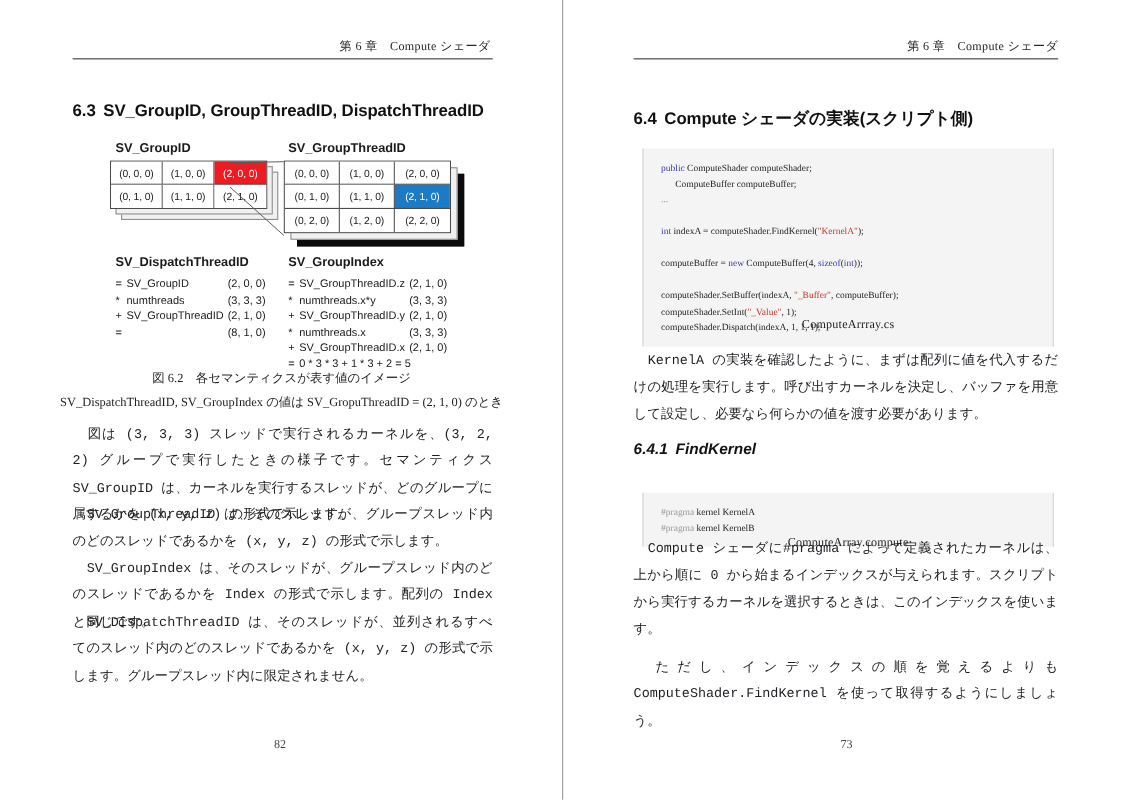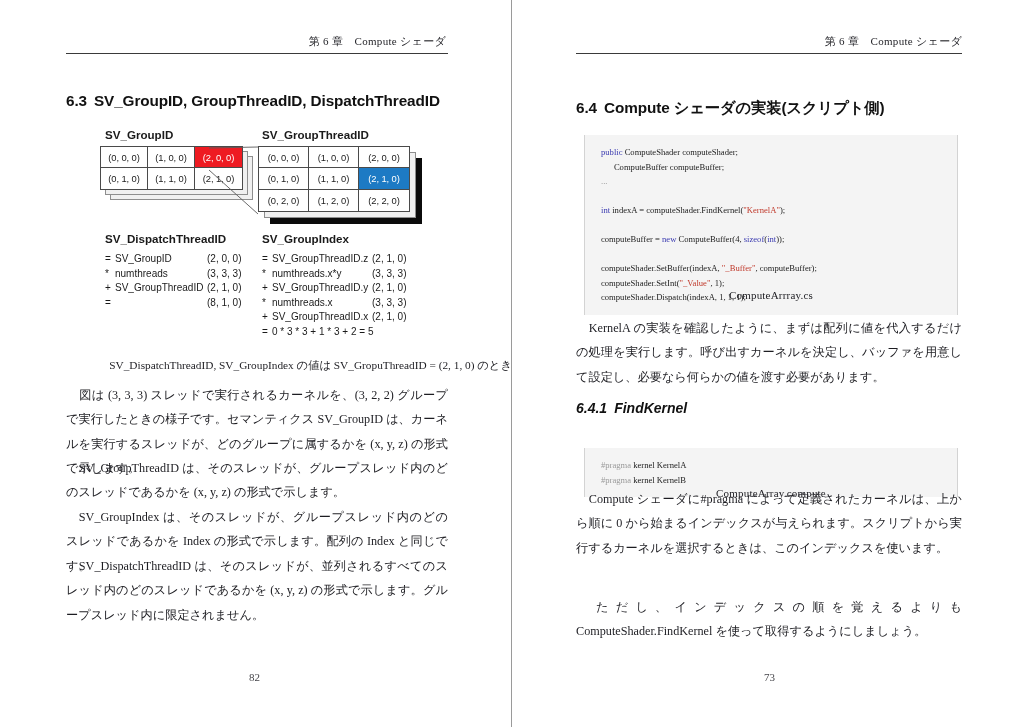--- a/index.html
+++ b/index.html
@@ -93,20 +93,21 @@
   .subsec .num { margin-right: 7px; }
 
   
   .para {
     position: absolute;
     font-size: 12.2px;
     line-height: 24.3px;
     text-align: justify;
     text-justify: inter-ideograph;
     color: #1d1d22;
+    font-family: Liberation Mono, monospace;
   }
   .para .ind { display: inline-block; width: 1.05em; }
 
   
   .fig {
     position: absolute;
     left: 100px;
     top: 128px;
     width: 330px;
     height: 200px;
@@ -171,21 +172,21 @@
     position: absolute;
     font-size: 11.3px;
     text-align: center;
     color: #1d1d22;
     white-space: nowrap;
   }
 
   .figsub {
     position: absolute;
     font-size: 11.3px;
-    text-align: right;
+    text-align: center;
     color: #1d1d22;
     white-space: nowrap;
   }
 
   
   .listing {
     position: absolute;
     background: #f4f4f4;
     border-left: 1px solid #d3d3d3;
     border-right: 1px solid #d3d3d3;
@@ -268,20 +269,21 @@
         <line x1="109" y1="42" x2="158" y2="86" stroke="#5a5a5a" stroke-width="0.9"></line>
       </svg>
 
       <div class="fig-title" style="left:5px; top:104px;">SV_DispatchThreadID</div>
       <div class="fig-title" style="left:162px; top:104px;">SV_GroupIndex</div>
 
       <div class="formula" id="formulaA" style="left:5px; top:124px;"><div><span class="lbl" style="width: 10px;">=</span><span class="lbl" style="min-width: 92px; display: inline-block;">SV_GroupID</span><span class="val">(2, 0, 0)</span></div><div><span class="lbl" style="width: 10px;">*</span><span class="lbl" style="min-width: 92px; display: inline-block;">numthreads</span><span class="val">(3, 3, 3)</span></div><div><span class="lbl" style="width: 10px;">+</span><span class="lbl" style="min-width: 92px; display: inline-block;">SV_GroupThreadID</span><span class="val">(2, 1, 0)</span></div><div><span class="lbl" style="width: 10px;">=</span><span class="lbl" style="min-width: 92px; display: inline-block;"></span><span class="val">(8, 1, 0)</span></div></div>
       <div class="formula" id="formulaB" style="left:162px; top:124px;"><div><span class="lbl" style="width: 10px;">=</span><span class="lbl" style="min-width: 100px; display: inline-block;">SV_GroupThreadID.z</span><span class="val">(2, 1, 0)</span></div><div><span class="lbl" style="width: 10px;">*</span><span class="lbl" style="min-width: 100px; display: inline-block;">numthreads.x*y</span><span class="val">(3, 3, 3)</span></div><div><span class="lbl" style="width: 10px;">+</span><span class="lbl" style="min-width: 100px; display: inline-block;">SV_GroupThreadID.y</span><span class="val">(2, 1, 0)</span></div><div><span class="lbl" style="width: 10px;">*</span><span class="lbl" style="min-width: 100px; display: inline-block;">numthreads.x</span><span class="val">(3, 3, 3)</span></div><div><span class="lbl" style="width: 10px;">+</span><span class="lbl" style="min-width: 100px; display: inline-block;">SV_GroupThreadID.x</span><span class="val">(2, 1, 0)</span></div><div><span class="lbl" style="width: 10px;">=</span><span class="lbl" style="min-width: 100px; display: inline-block;">0 * 3 * 3 + 1 * 3 + 2 = 5</span><span class="val"></span></div></div>
     </div>
 
+    <div class="caption" style="left:0; right:0; top:336px;">図 6.2　各セマンティクスが表す値のイメージ</div>
     <div class="figsub" style="left:0; right:0; top:358px;">SV_DispatchThreadID, SV_GroupIndex の値は SV_GropuThreadID = (2, 1, 0) のとき</div>
 
     <div class="para" style="left:66px; width:382px; top:383px;">
       <span class="ind"></span><span>図は (3, 3, 3) スレッドで実行されるカーネルを、(3, 2, 2) グループで実行したときの様子です。セマンティクス SV_GroupID は、カーネルを実行するスレッドが、どのグループに属するかを (x, y, z) の形式で示します。</span>
     </div>
     <div class="para" style="left:66px; width:382px; top:456px;">
       <span class="ind"></span><span>SV_GroupThreadID は、そのスレッドが、グループスレッド内のどのスレッドであるかを (x, y, z) の形式で示します。</span>
     </div>
     <div class="para" style="left:66px; width:382px; top:505px;">
       <span class="ind"></span><span>SV_GroupIndex は、そのスレッドが、グループスレッド内のどのスレッドであるかを Index の形式で示します。配列の Index と同じです。</span>

